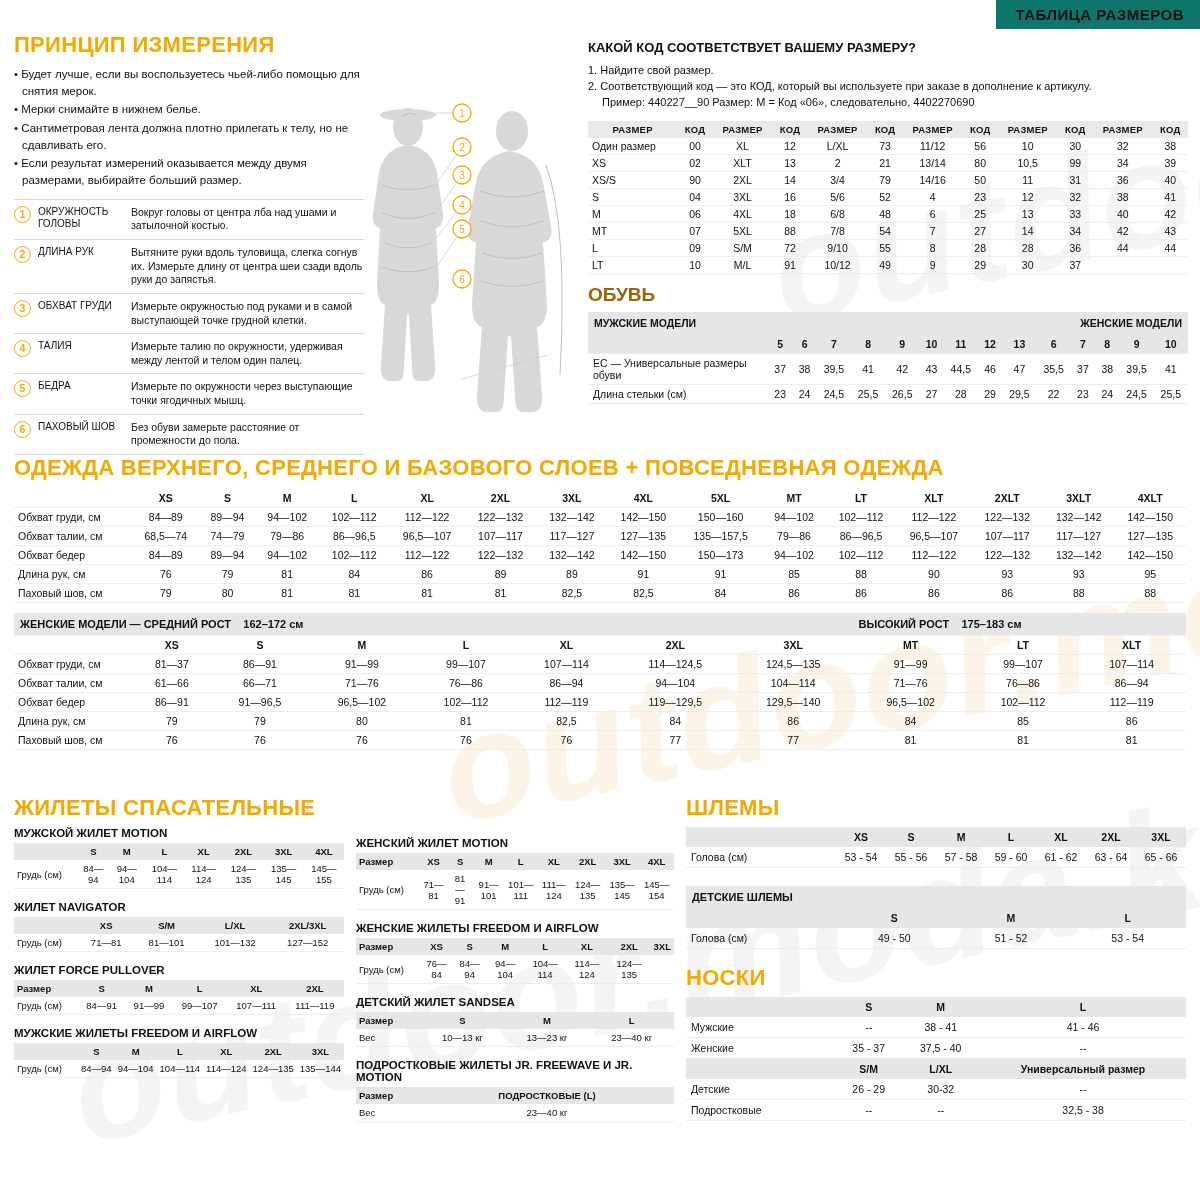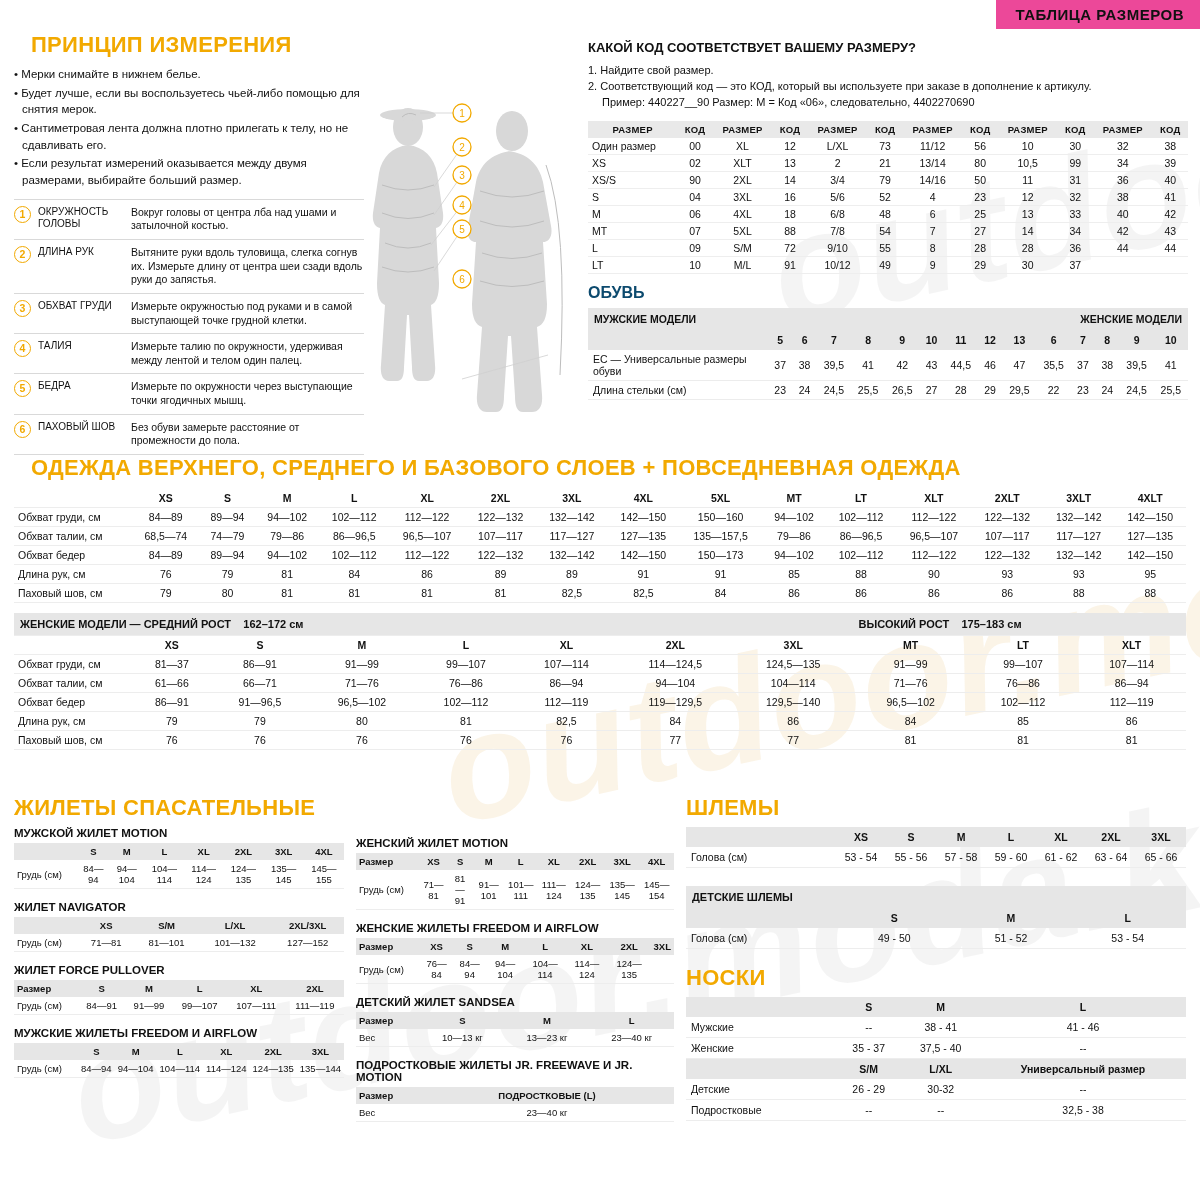--- a/index.html
+++ b/index.html
@@ -22,31 +22,31 @@
   }
   .watermark span { position:absolute; white-space:nowrap; }
   .wm1 { left:60px; top:880px; transform:rotate(-12deg); }
   .wm2 { left:430px; top:560px; transform:rotate(-12deg); color:rgba(220,150,20,0.10); }
   .wm3 { left:760px; top:60px; transform:rotate(-12deg); }
   .page { position:relative; z-index:1; width:1200px; height:1200px; padding:0 14px; }
 
   
   .top-banner {
     position:absolute; right:0; top:0;
-    background:#ec4899; color:#111;
+    background:#0f766e; color:#111;
     font-weight:bold; font-size:15px;
     padding:6px 16px 6px 20px;
     letter-spacing:.5px;
   }
   h1.section-title {
-    color:#f2a900; font-size:22px; font-weight:bold; margin:14px 0 8px 17px;
+    color:#f2a900; font-size:22px; font-weight:bold; margin:14px 0 8px 0;
     letter-spacing:.3px;
   }
   h2.sub-title {
-    color:#0c4a6e; font-size:16px; font-weight:bold; margin:10px 0 6px 0;
+    color:#a16207; font-size:19px; font-weight:bold; margin:10px 0 6px 0;
   }
 
   
   .col-left { position:absolute; left:14px; top:18px; width:350px; }
   .bullets { font-size:11.5px; line-height:1.45; margin:4px 0 10px 0; }
   .bullets div { margin-bottom:2px; padding-left:8px; text-indent:-8px; }
   .meas-list { width:350px; }
   .meas-row { display:flex; border-top:1px solid #d9d9d9; padding:6px 0; }
   .meas-row:last-child { border-bottom:1px solid #d9d9d9; }
   .circ-num {
@@ -125,22 +125,22 @@
   <span class="wm3">outdoor.moda.kz</span>
 </div>
 
 <div class="page">
 
   <div class="top-banner">ТАБЛИЦА РАЗМЕРОВ</div>
 
   <div class="col-left">
     <h1 class="section-title">ПРИНЦИП ИЗМЕРЕНИЯ</h1>
     <div class="bullets">
+      <div>• Будет лучше, если вы воспользуетесь чьей-либо помощью для снятия мерок.</div>
       <div>• Мерки снимайте в нижнем белье.</div>
-      <div>• Будет лучше, если вы воспользуетесь чьей-либо помощью для снятия мерок.</div>
       <div>• Сантиметровая лента должна плотно прилегать к телу, но не сдавливать его.</div>
       <div>• Если результат измерений оказывается между двумя размерами, выбирайте больший размер.</div>
     </div>
     <div class="meas-list">
       <div class="meas-row">
         <div class="circ-num">1</div>
         <div class="meas-name">ОКРУЖНОСТЬ ГОЛОВЫ</div>
         <div class="meas-desc">Вокруг головы от центра лба над ушами и затылочной костью.</div>
       </div>
       <div class="meas-row">

